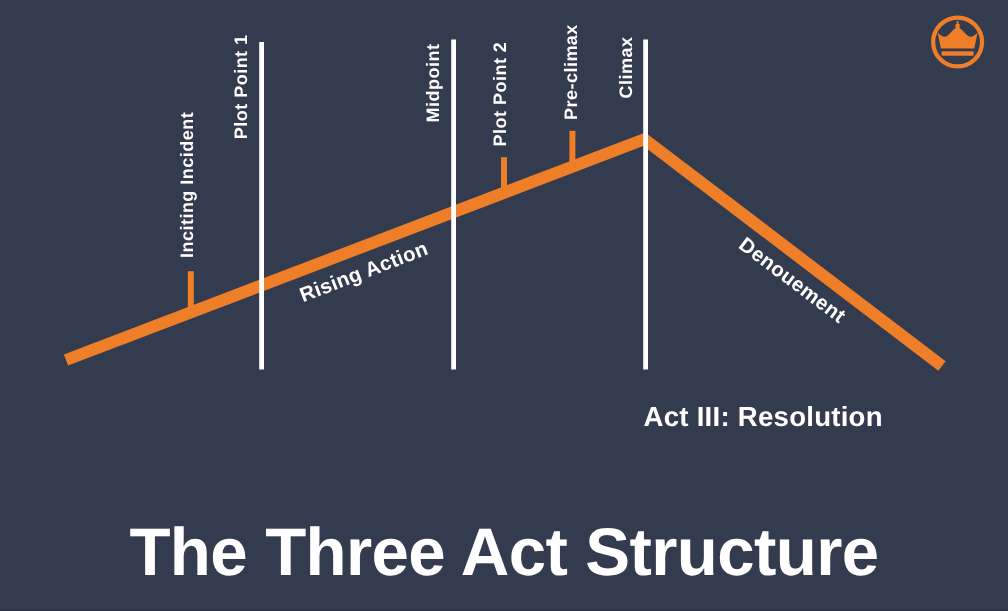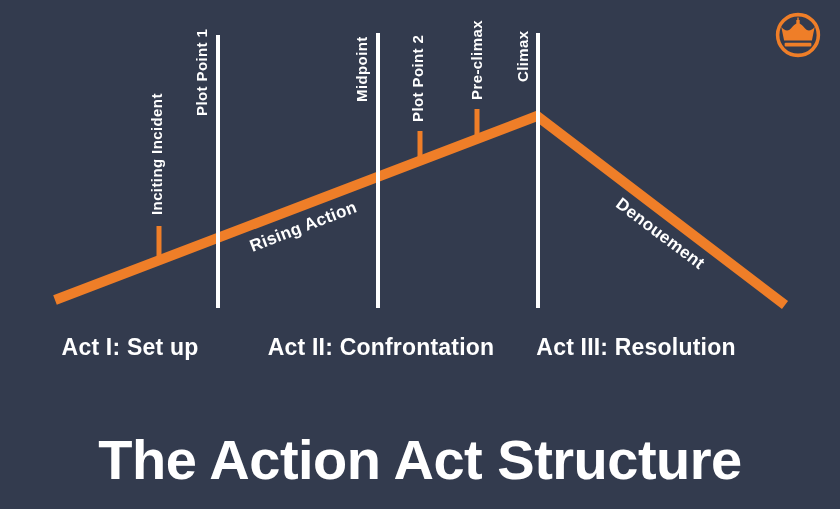--- a/index.html
+++ b/index.html
@@ -51,25 +51,23 @@
   <div class="vlabel" style="left:166px;top:197px">Inciting Incident</div>
   <div class="vlabel" style="left:211px;top:98px">Plot Point 1</div>
   <div class="vlabel" style="left:371px;top:84px">Midpoint</div>
   <div class="vlabel" style="left:427px;top:104px">Plot Point 2</div>
   <div class="vlabel" style="left:486px;top:82px">Pre-climax</div>
   <div class="vlabel" style="left:532px;top:64px">Climax</div>
 
   <div class="slope-label" style="left:247px;top:217px;transform:rotate(-21deg)">Rising Action</div>
   <div class="slope-label" style="left:607px;top:224px;transform:rotate(37deg)">Denouement</div>
 
-  <div class="act-label" style="left:30px;width:200px">Act I: Set up</div>
-  <div class="act-label" style="left:256px;width:250px">Act II: Confrontation</div>
   <div class="act-label" style="left:511px;width:250px">Act III: Resolution</div>
 
-  <div class="main-title">The Action Act Structure</div>
+  <div class="main-title">The Three Act Structure</div>
 
   <svg id="logo" viewBox="0 0 44 44">
     <circle cx="22" cy="22" r="19.5" fill="none" stroke="#ef7e28" stroke-width="3.4"></circle>
     <path fill="#ef7e28" d="M8.7,27.2 L6,14.2
       C9.2,18.4 12.8,18.7 15.2,15.9
       C17.2,13.6 19.2,11.6 20.4,11.1
       L20.4,7.6 L21.3,7.6 L21.3,5.2 L22.7,5.2 L22.7,7.6 L23.6,7.6 L23.6,11.1
       C24.8,11.6 26.8,13.6 28.8,15.9
       C31.2,18.7 34.8,18.4 38,14.2
       L35.3,27.2 Z"></path>

